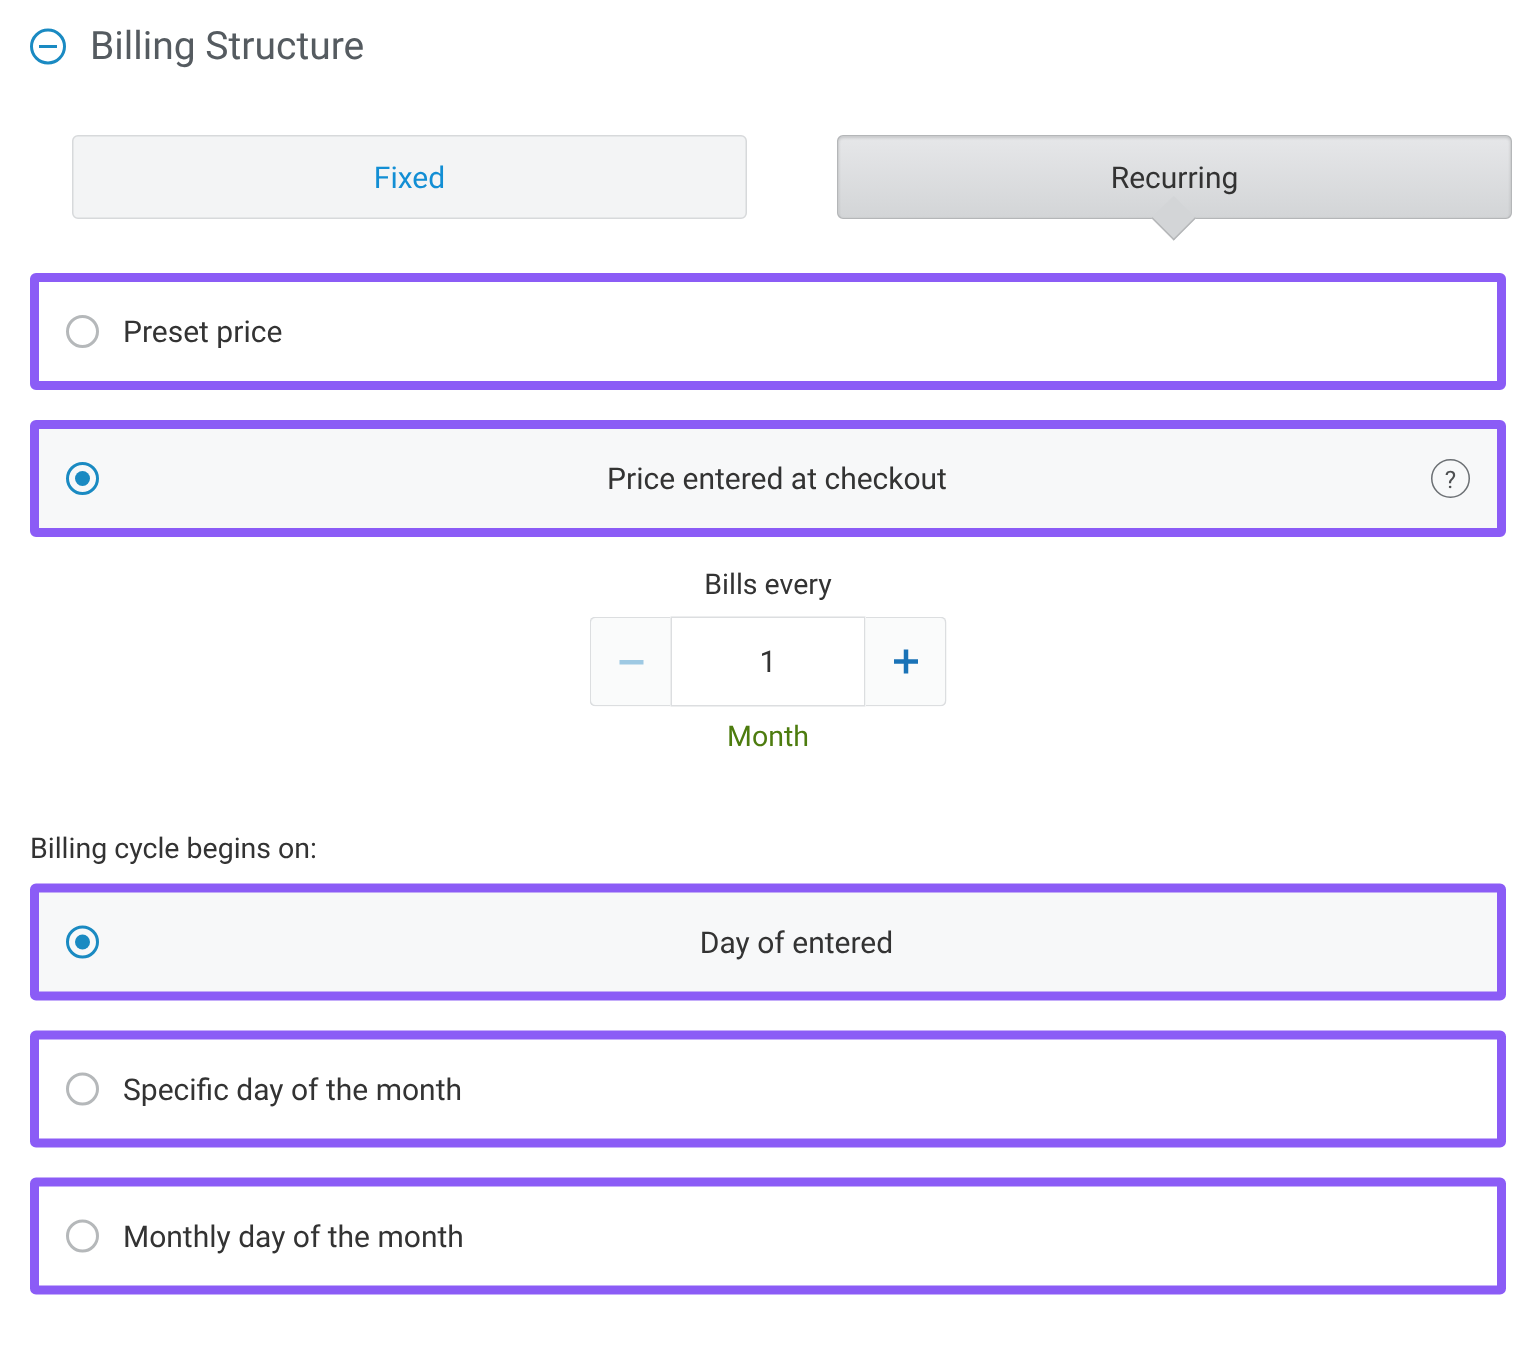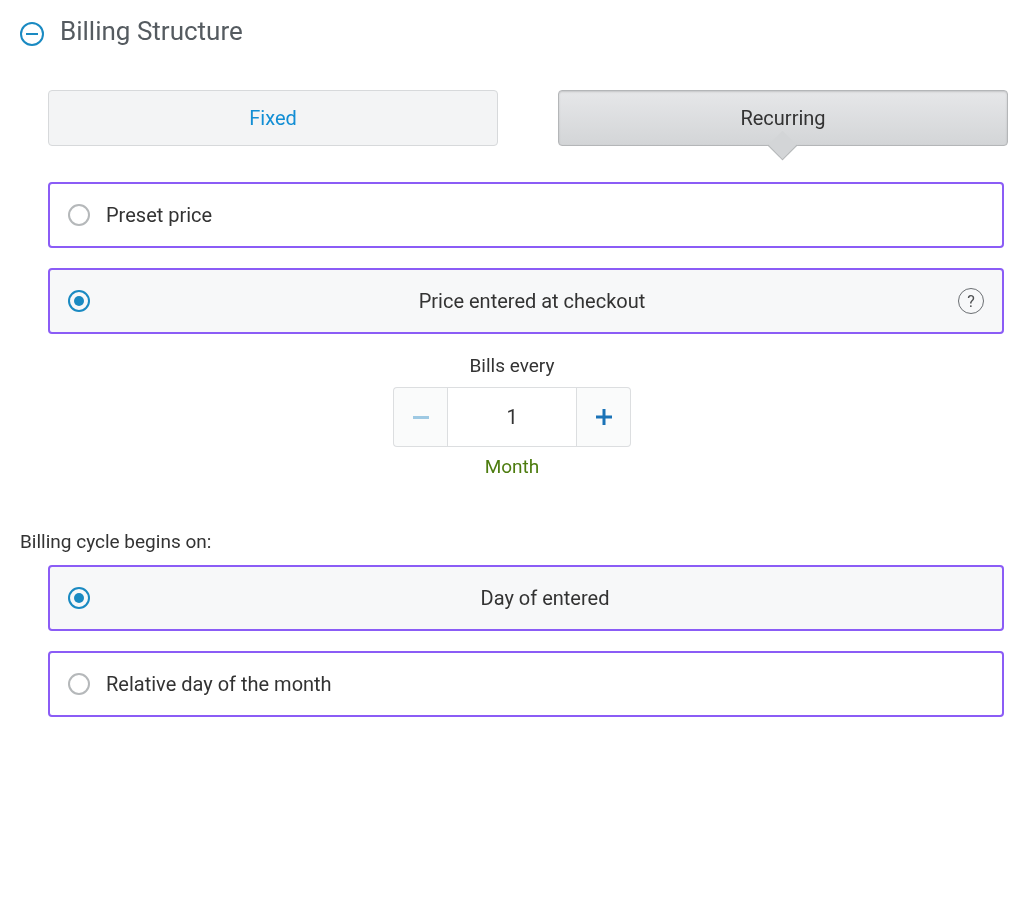--- a/index.html
+++ b/index.html
@@ -14,21 +14,21 @@
   .page {
     width: 1024px;
     height: 909px;
     padding: 16px 20px 30px 20px;
     position: relative;
   }
 
   
   .section-header {
     display: flex;
-    align-items: flex-end;
+    align-items: center;
     gap: 16px;
     margin-bottom: 44px;
   }
   .collapse-btn {
     width: 24px;
     height: 24px;
     border: 2px solid #1a8ac2;
     border-radius: 50%;
     display: flex;
     align-items: center;
@@ -84,31 +84,30 @@
     width: 20px;
     height: 20px;
     background: #d3d5d7;
     border-right: 1px solid #b4b6b8;
     border-bottom: 1px solid #b4b6b8;
     transform: rotate(45deg);
   }
 
   
   .radio-option {
-    border: 2px solid #8b5cf6;
+    border: 6px solid #8b5cf6;
     border-radius: 4px;
-    height: 66px;
+    height: 78px;
     display: flex;
     align-items: center;
     padding: 0 18px;
     margin-bottom: 20px;
     cursor: pointer;
     position: relative;
     background: #fff;
-    margin-left: 28px;
   }
   .radio-option.selected {
     background: #f7f8f9;
     text-align: center;
   }
   .radio-circle {
     width: 22px;
     height: 22px;
     border: 2px solid #b5b8ba;
     border-radius: 50%;
@@ -296,19 +295,23 @@
     <div class="bills-label-bottom">Month</div>
   </div>
 
   <div class="cycle-label">Billing cycle begins on:</div>
 
   <div class="radio-option selected">
     <div class="radio-circle"></div>
     <div class="radio-label">Day of entered</div>
   </div>
 
+  <div class="radio-option">
+    <div class="radio-circle"></div>
+    <div class="radio-label">Specific day of the month</div>
+  </div>
 
   <div class="radio-option" style="margin-bottom:0">
     <div class="radio-circle"></div>
-    <div class="radio-label">Relative day of the month</div>
+    <div class="radio-label">Monthly day of the month</div>
   </div>
 
 </div>
 
 </body></html>

